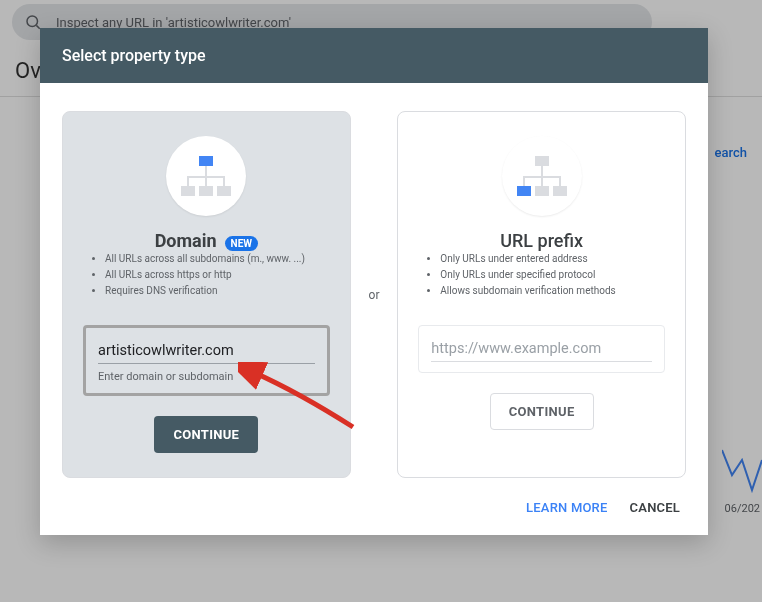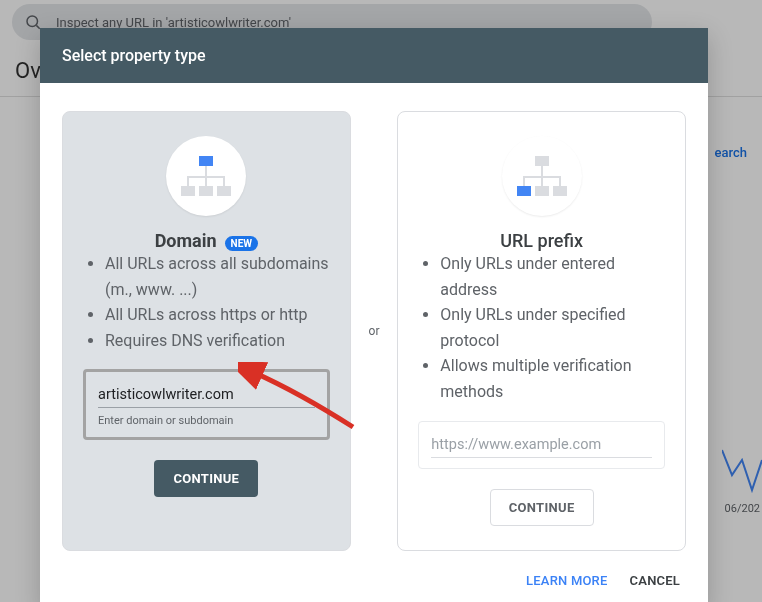--- a/index.html
+++ b/index.html
@@ -158,24 +158,24 @@
     font-size: 10px;
     font-weight: 700;
     padding: 2px 6px;
     border-radius: 8px;
     text-transform: uppercase;
   }
   .bullets {
     align-self: stretch;
     list-style: disc;
     padding-left: 22px;
-    font-size: 16px;
+    font-size: 10px;
     color: #5f6368;
     line-height: 1.6;
-    margin-bottom: 16px;
+    margin-bottom: 4px;
     min-height: 70px;
   }
   .input-wrap {
     align-self: stretch;
     border: 3px solid #a3a3a3;
     border-radius: 4px;
     padding: 12px 12px 10px 12px;
     margin-bottom: 20px;
     background: transparent;
   }
@@ -312,21 +312,21 @@
             <div class="box b2"></div>
             <div class="box b3"></div>
         </div>
       </div>
       <div class="card-title-row">
         <span class="card-title">URL prefix</span>
       </div>
       <ul class="bullets">
         <li>Only URLs under entered address</li>
         <li>Only URLs under specified protocol</li>
-        <li>Allows multiple verification methods</li>
+        <li>Allows subdomain verification methods</li>
       </ul>
       <div class="input-wrap">
         <input class="text-input" type="text" placeholder="https://www.example.com" style="">
       </div>
       <button class="btn secondary">CONTINUE</button>
     </div>
 
   </div>
 
   <div class="dialog-footer">

